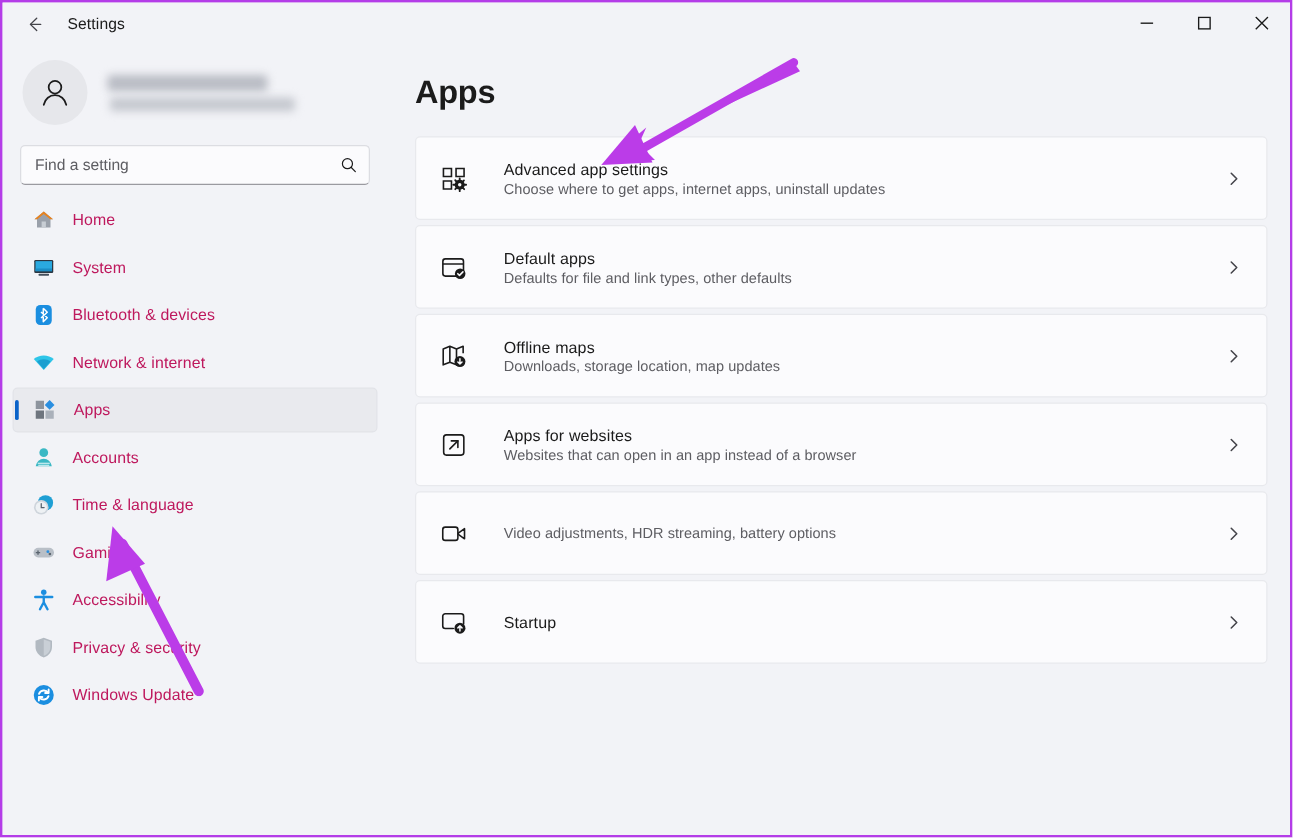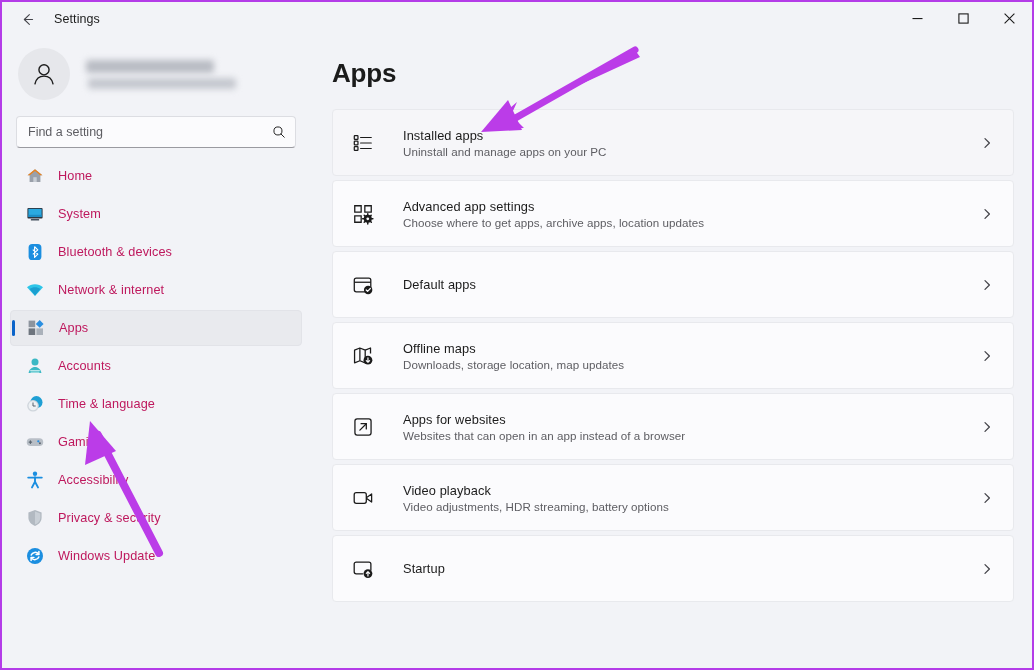--- a/index.html
+++ b/index.html
@@ -396,73 +396,55 @@
       </div>
 
     </div>
   </div>
 
   <div id="main">
     <div id="page-title">Apps</div>
 
     <div id="card-list">
 
-      <div class="card active">
-        <span class="card-icon">
-          <svg width="22" height="22" viewBox="0 0 24 24" fill="none">
-            <rect x="2.5" y="4" width="4" height="4" rx=".6" stroke="#1b1b1b" stroke-width="1.35"></rect>
-            <rect x="2.5" y="10" width="4" height="4" rx=".6" stroke="#1b1b1b" stroke-width="1.35"></rect>
-            <rect x="2.5" y="16" width="4" height="4" rx=".6" stroke="#1b1b1b" stroke-width="1.35"></rect>
-            <path d="M9.4 6h11.6M9.4 12h11.6M9.4 18h11.6" stroke="#1b1b1b" stroke-width="1.35" stroke-linecap="round"></path>
-          </svg>
-        </span>
-        <span class="card-text">
-          <span class="card-title">Installed apps</span>
-          <span class="card-sub">Uninstall and manage apps on your PC</span>
-        </span>
-        <span class="chev">
-          <svg width="12" height="12" viewBox="0 0 12 12" fill="none">
-            <path d="M4 1.6 8.4 6 4 10.4" stroke="currentColor" stroke-width="1.25" stroke-linecap="round" stroke-linejoin="round"></path>
-          </svg>
-        </span>
-      </div>
 
       <div class="card">
         <span class="card-icon">
           <svg width="22" height="22" viewBox="0 0 24 24" fill="none">
             <path d="M3 3h7v7H3z" stroke="#1b1b1b" stroke-width="1.4"></path>
             <path d="M14 3h7v7h-7z" stroke="#1b1b1b" stroke-width="1.4"></path>
             <path d="M3 14h7v7H3z" stroke="#1b1b1b" stroke-width="1.4"></path>
             <circle cx="17.2" cy="17.2" r="4.4" fill="#1b1b1b"></circle>
             <circle cx="17.2" cy="17.2" r="1.5" fill="#fbfbfd"></circle>
             <path d="M17.2 11.6v1.6M17.2 21.2v1.6M11.6 17.2h1.6M21.2 17.2h1.6M13.3 13.3l1.1 1.1M20 20l1.1 1.1M20.9 13.5l-1.1 1.1M14.4 20l-1.1 1.1" stroke="#1b1b1b" stroke-width="1.6" stroke-linecap="round"></path>
           </svg>
         </span>
         <span class="card-text">
           <span class="card-title">Advanced app settings</span>
-          <span class="card-sub">Choose where to get apps, archive apps, location updates</span>
+          <span class="card-sub">Choose where to get apps, internet apps, uninstall updates</span>
         </span>
         <span class="chev">
           <svg width="12" height="12" viewBox="0 0 12 12" fill="none">
             <path d="M4 1.6 8.4 6 4 10.4" stroke="currentColor" stroke-width="1.25" stroke-linecap="round" stroke-linejoin="round"></path>
           </svg>
         </span>
       </div>
 
       <div class="card">
         <span class="card-icon">
           <svg width="22" height="22" viewBox="0 0 24 24" fill="none">
             <rect x="2.5" y="4.5" width="18" height="15" rx="2.2" stroke="#1b1b1b" stroke-width="1.4"></rect>
             <path d="M2.5 9h18" stroke="#1b1b1b" stroke-width="1.4"></path>
             <circle cx="17.6" cy="17.4" r="4.6" fill="#1b1b1b"></circle>
             <path d="M15.5 17.4 17 18.9l3-3.1" stroke="#fbfbfd" stroke-width="1.35" stroke-linecap="round" stroke-linejoin="round" fill="none"></path>
           </svg>
         </span>
         <span class="card-text">
           <span class="card-title">Default apps</span>
+          <span class="card-sub">Defaults for file and link types, other defaults</span>
         </span>
         <span class="chev">
           <svg width="12" height="12" viewBox="0 0 12 12" fill="none">
             <path d="M4 1.6 8.4 6 4 10.4" stroke="currentColor" stroke-width="1.25" stroke-linecap="round" stroke-linejoin="round"></path>
           </svg>
         </span>
       </div>
 
       <div class="card">
         <span class="card-icon">
@@ -504,21 +486,20 @@
       </div>
 
       <div class="card">
         <span class="card-icon">
           <svg width="22" height="22" viewBox="0 0 24 24" fill="none">
             <rect x="2.4" y="6.2" width="13.2" height="11.6" rx="2.2" stroke="#1b1b1b" stroke-width="1.4"></rect>
             <path d="M16 11.4 21.4 7.6v8.8L16 12.6z" stroke="#1b1b1b" stroke-width="1.4" stroke-linejoin="round"></path>
           </svg>
         </span>
         <span class="card-text">
-          <span class="card-title">Video playback</span>
           <span class="card-sub">Video adjustments, HDR streaming, battery options</span>
         </span>
         <span class="chev">
           <svg width="12" height="12" viewBox="0 0 12 12" fill="none">
             <path d="M4 1.6 8.4 6 4 10.4" stroke="currentColor" stroke-width="1.25" stroke-linecap="round" stroke-linejoin="round"></path>
           </svg>
         </span>
       </div>
 
       <div class="card">

